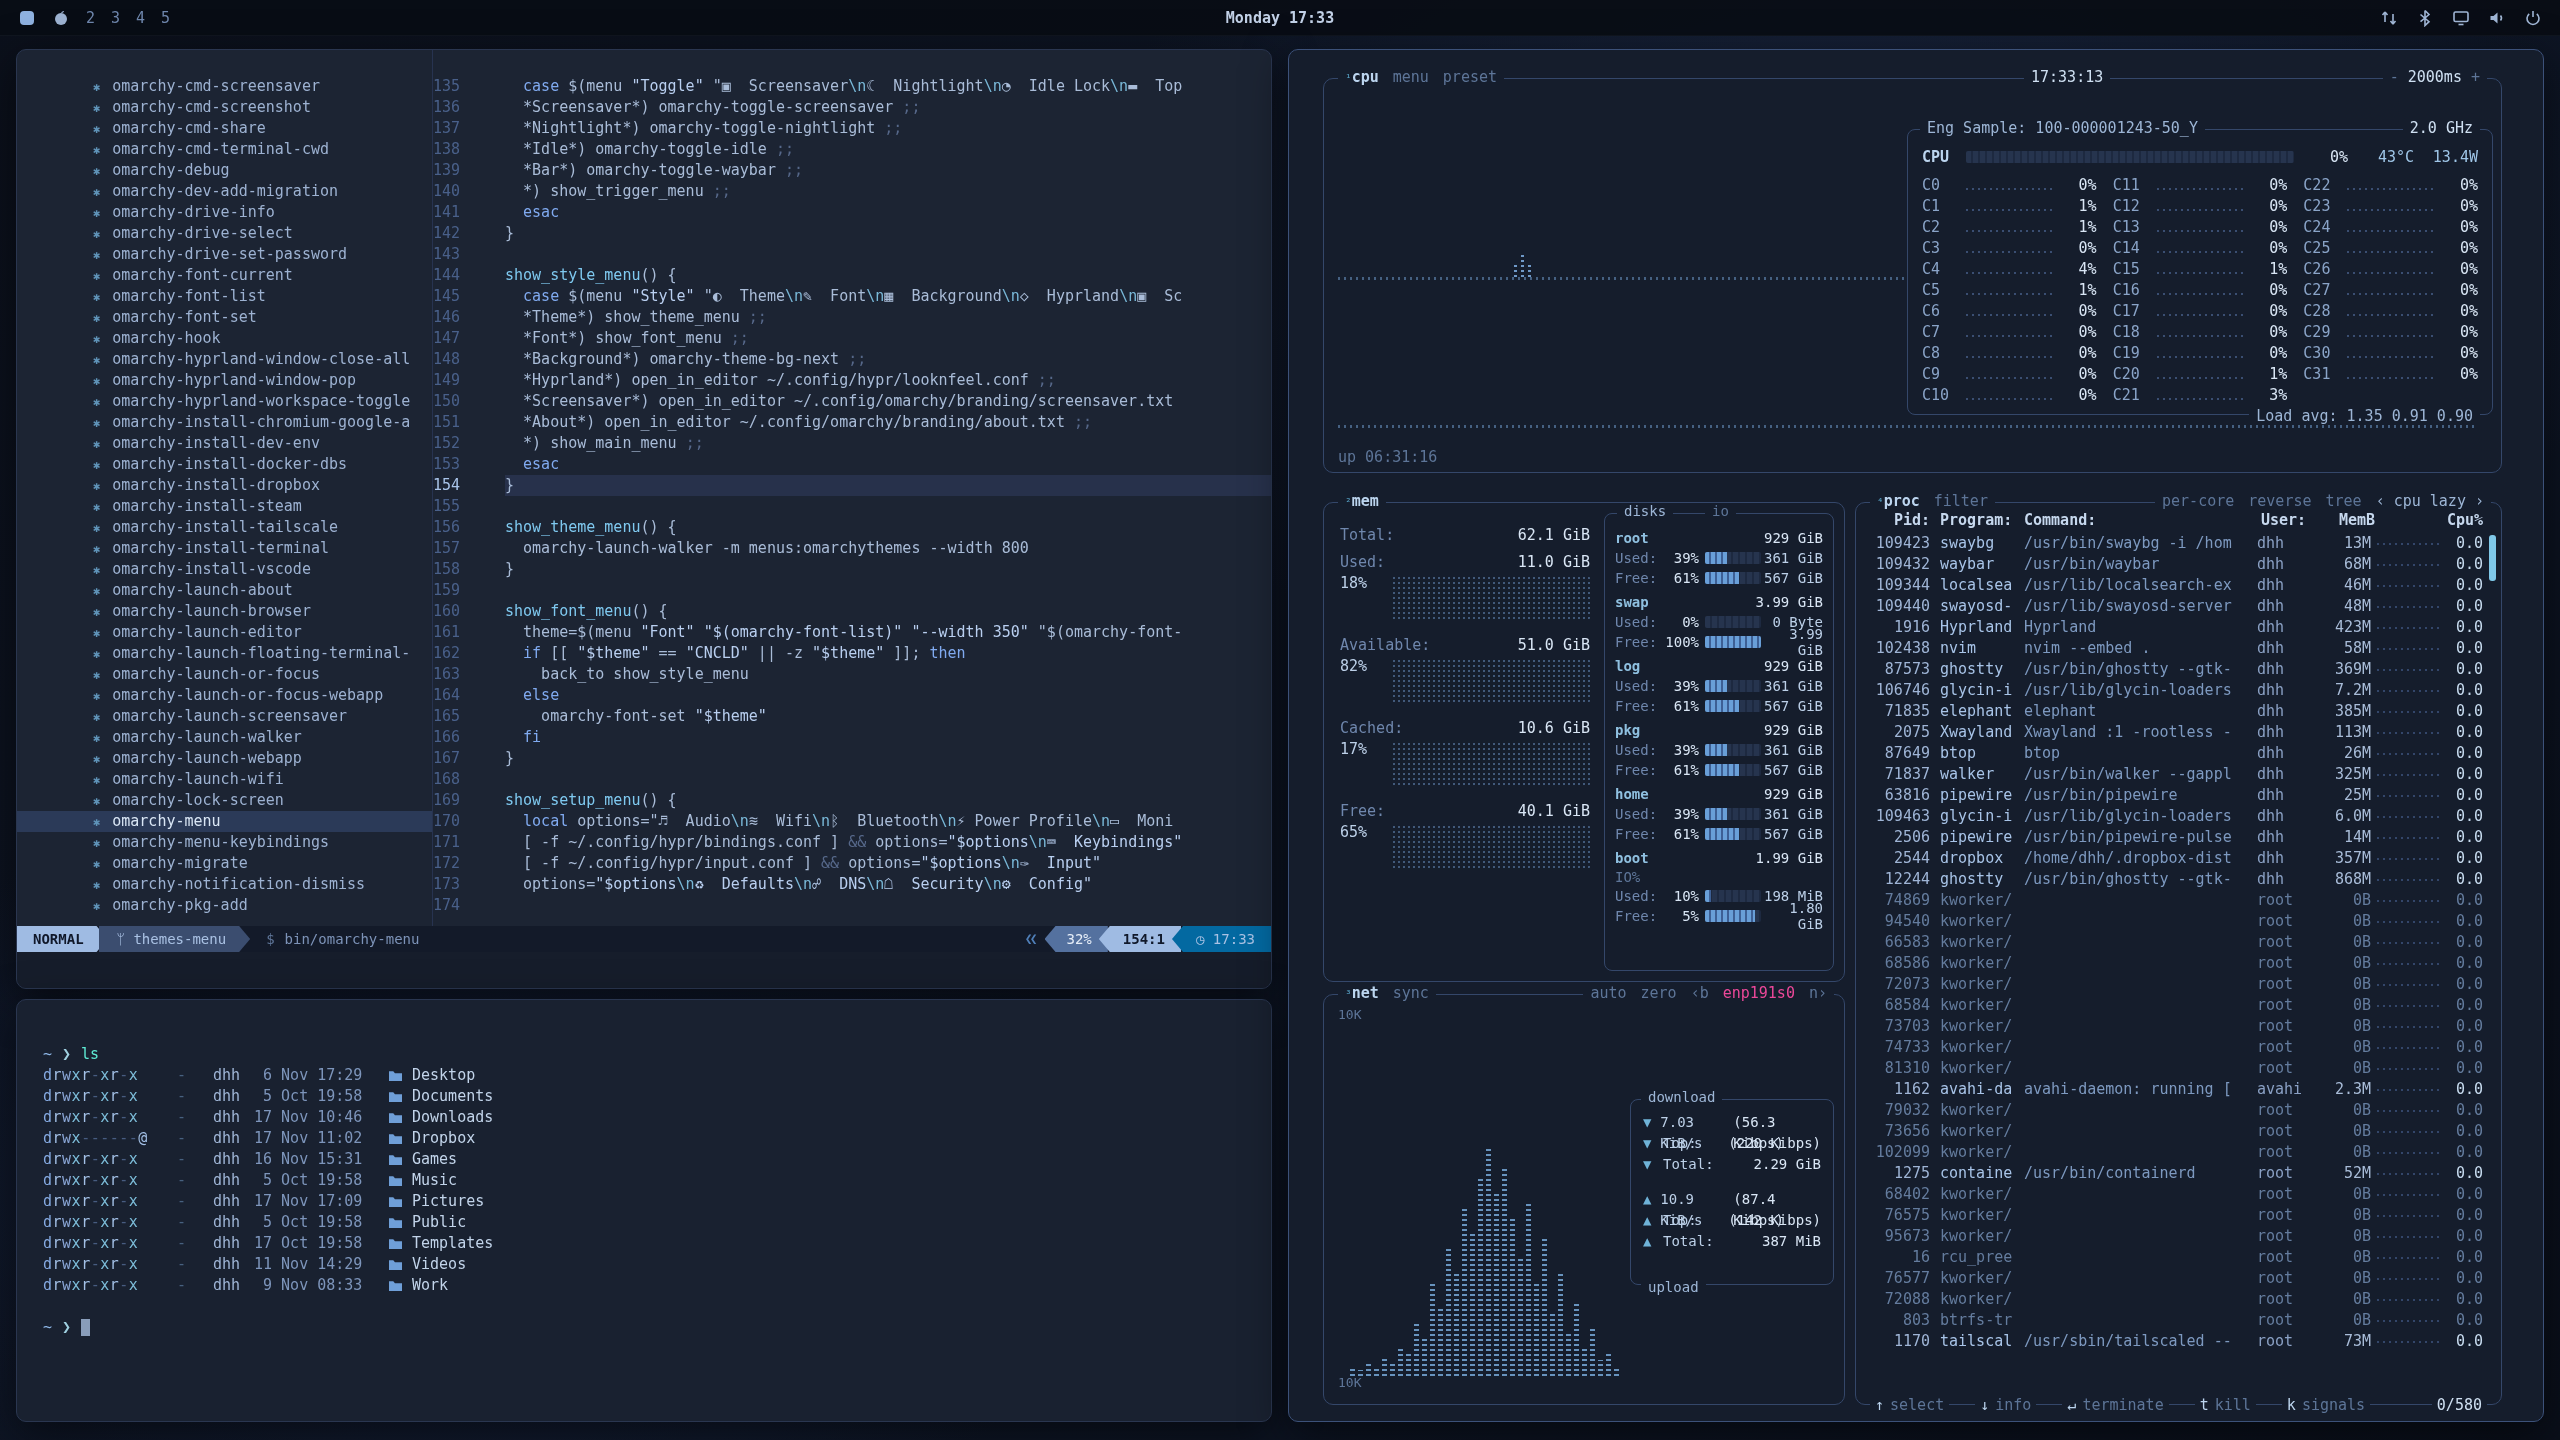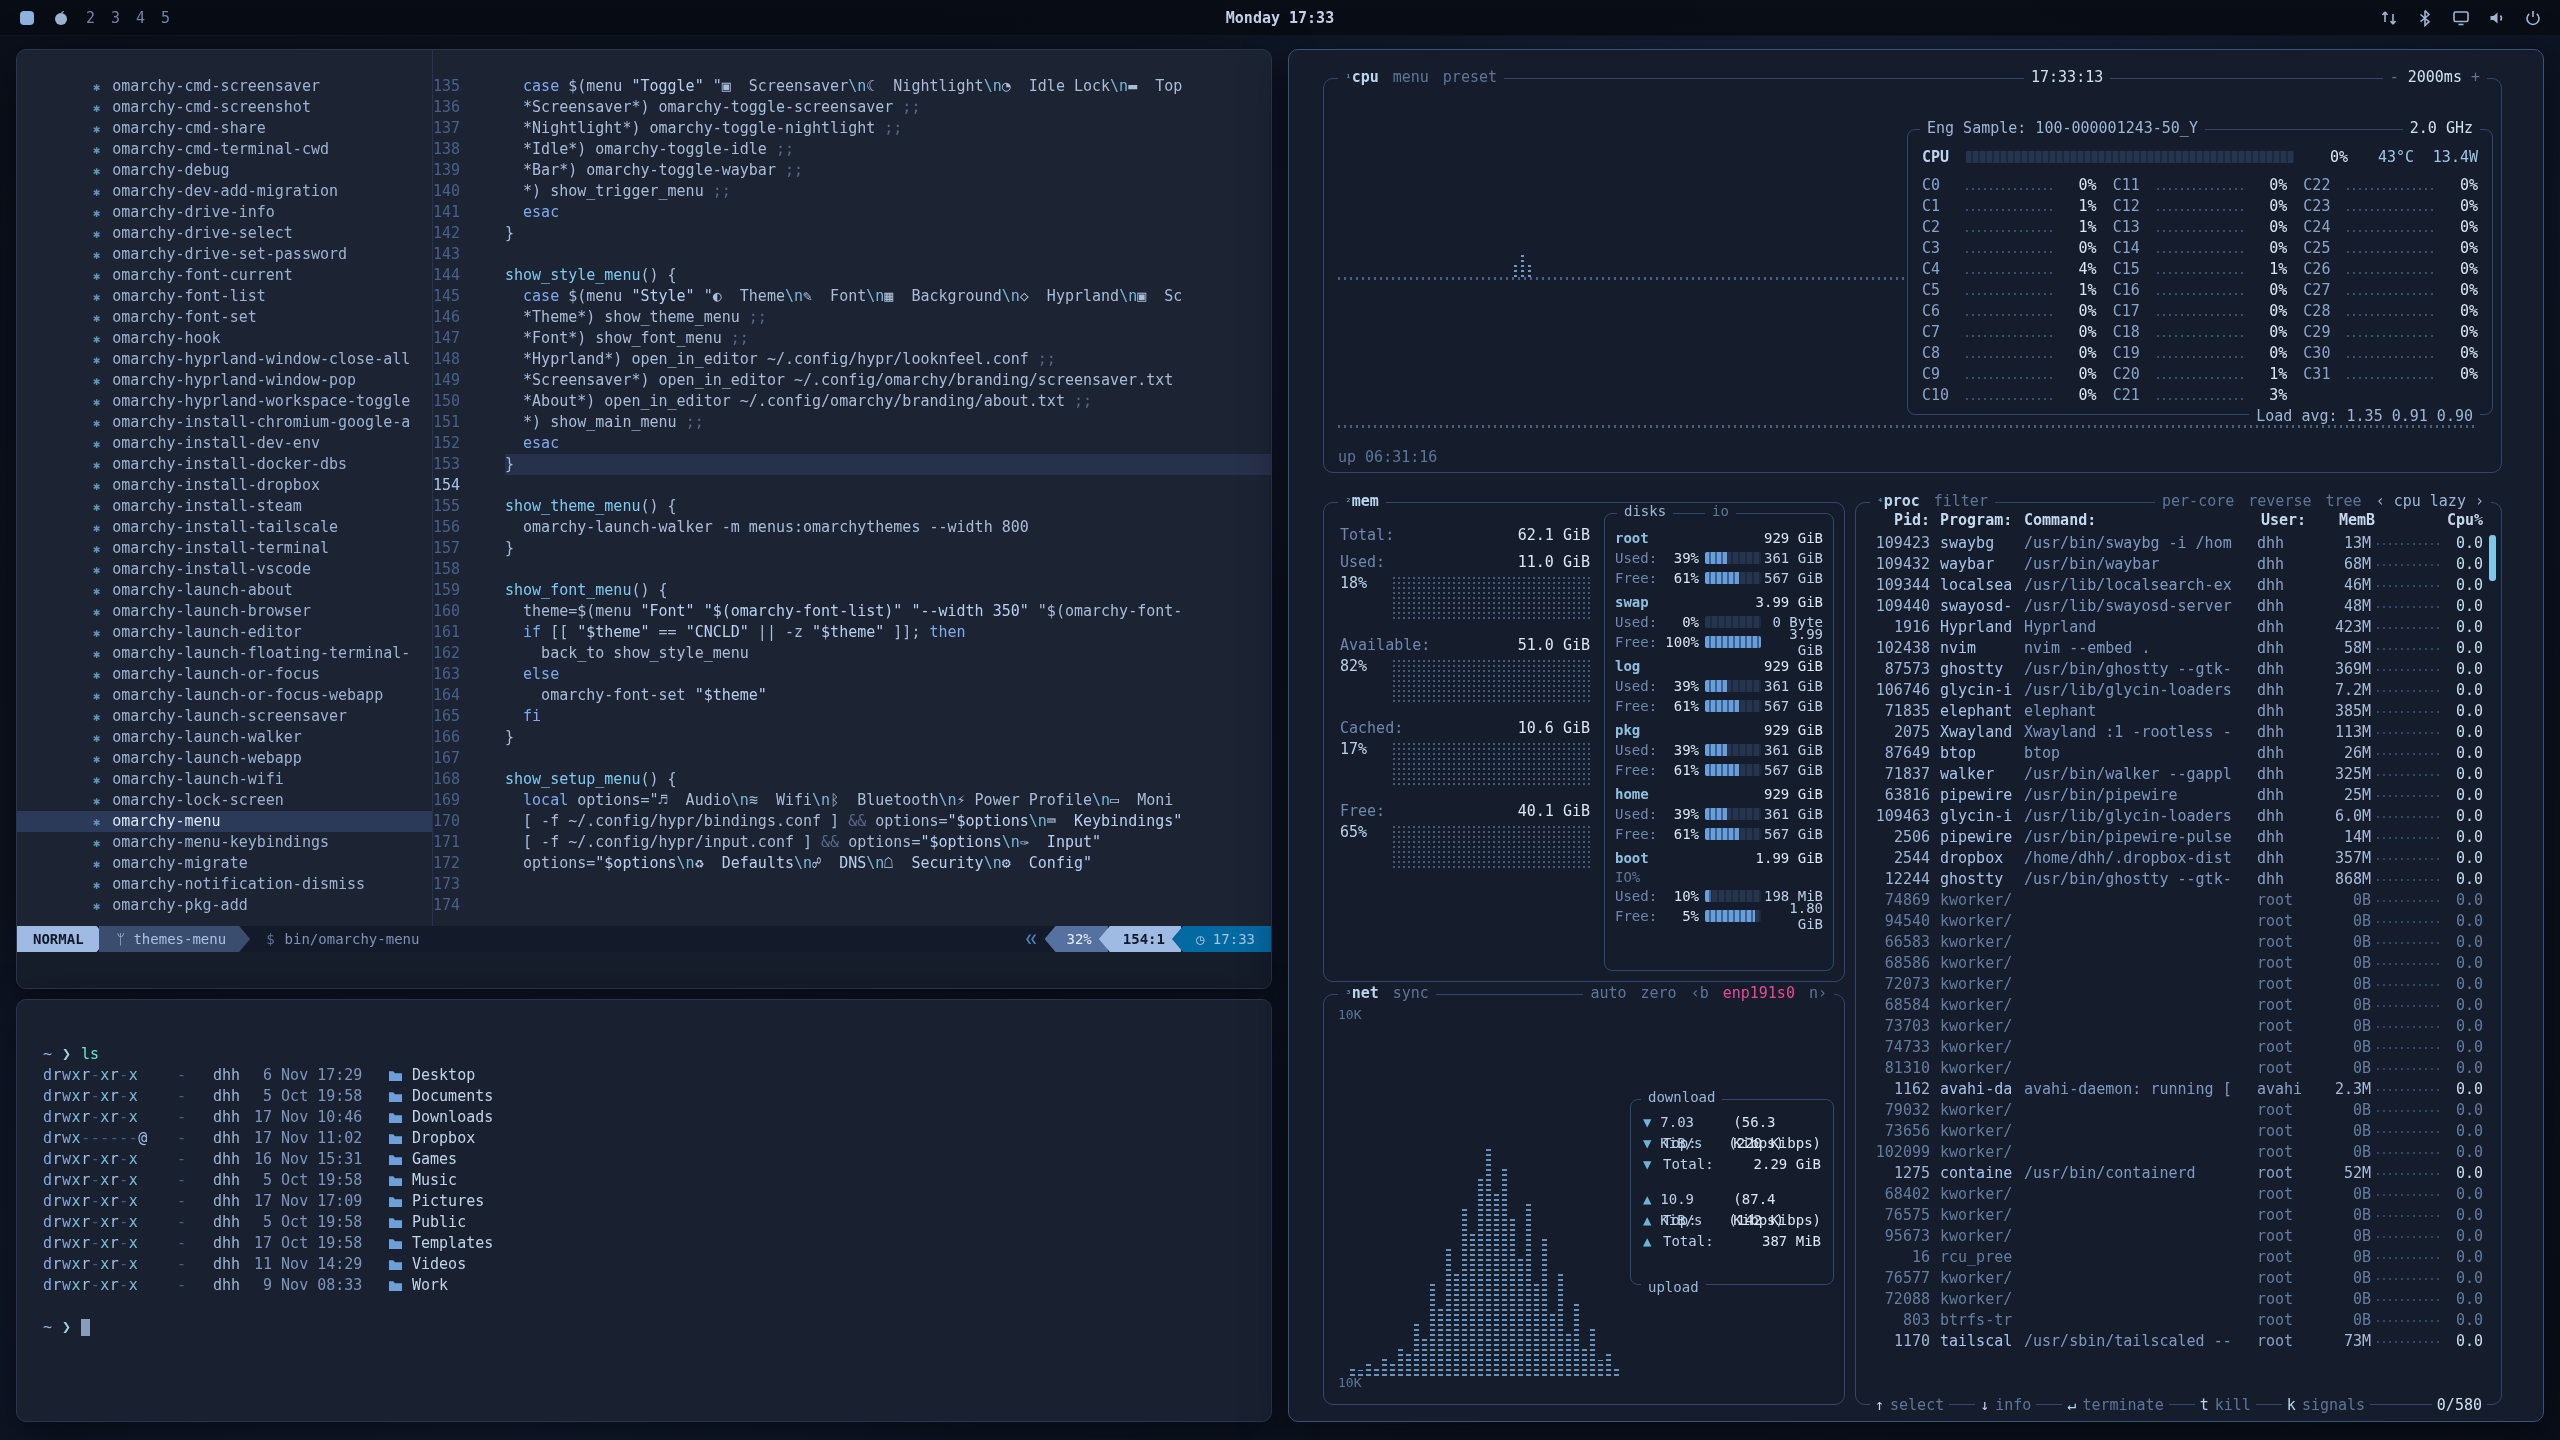--- a/index.html
+++ b/index.html
@@ -304,20 +304,21 @@
       <div>  *Idle*) omarchy-toggle-idle <span class="op">;;</span></div>
       <div>  *Bar*) omarchy-toggle-waybar <span class="op">;;</span></div>
       <div>  *) show_trigger_menu <span class="op">;;</span></div>
       <div>  <span class="kw">esac</span></div>
       <div>}</div>
       <div> </div>
       <div><span class="fn">show_style_menu</span>() {</div>
       <div>  <span class="kw">case</span> $(menu <span class="str">"Style"</span> "◐  Theme<span class="esc">\n</span>✎  Font<span class="esc">\n</span>▦  Background<span class="esc">\n</span>◇  Hyprland<span class="esc">\n</span>▣  Sc</div>
       <div>  *Theme*) show_theme_menu <span class="op">;;</span></div>
       <div>  *Font*) show_font_menu <span class="op">;;</span></div>
+      <div>  *Background*) omarchy-theme-bg-next <span class="op">;;</span></div>
       <div>  *Hyprland*) open_in_editor ~/.config/hypr/looknfeel.conf <span class="op">;;</span></div>
       <div>  *Screensaver*) open_in_editor ~/.config/omarchy/branding/screensaver.txt</div>
       <div>  *About*) open_in_editor ~/.config/omarchy/branding/about.txt <span class="op">;;</span></div>
       <div>  *) show_main_menu <span class="op">;;</span></div>
       <div>  <span class="kw">esac</span></div>
       <div class="cur">}</div>
       <div> </div>
       <div><span class="fn">show_theme_menu</span>() {</div>
       <div>  omarchy-launch-walker -m menus:omarchythemes --width 800</div>
       <div>}</div>

